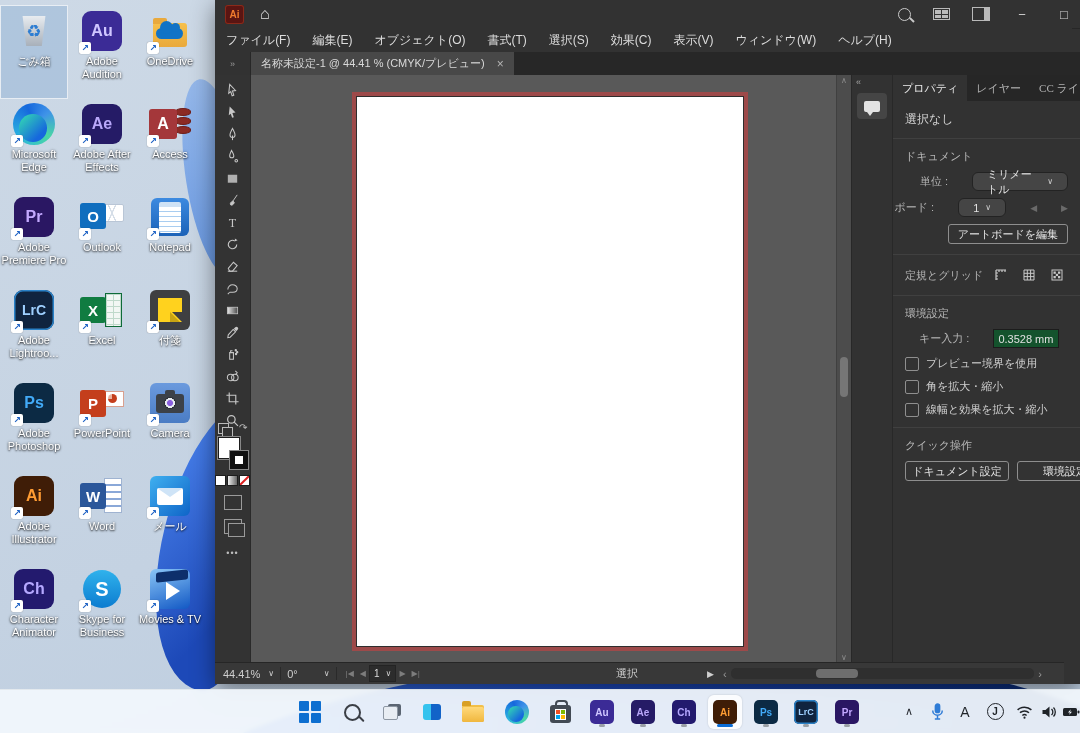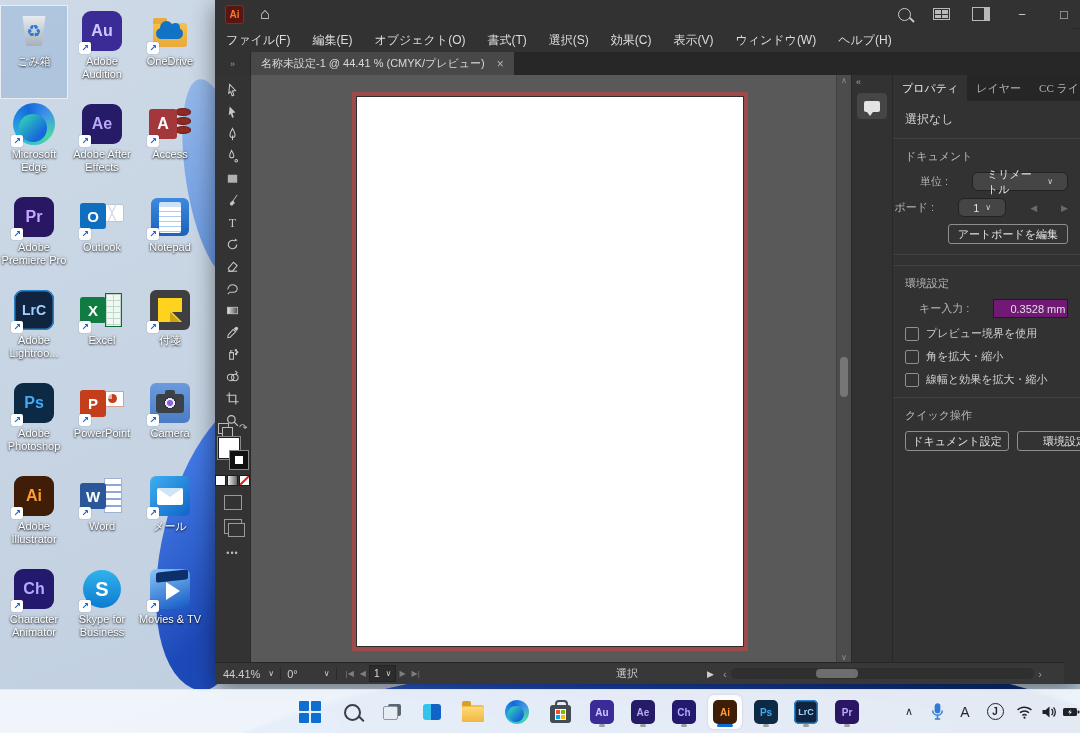--- a/index.html
+++ b/index.html
@@ -149,22 +149,22 @@
   .pselect{height:19px;background:#454545;border:1px solid #232323;border-radius:6px;display:flex;align-items:center;
     font-size:11px;color:#e2e2e2;padding:0 14px;gap:6px;justify-content:space-between;box-sizing:border-box;}
   .chev{color:#cfcfcf;font-size:8px;}
   .navarr{color:#6a6a6a;font-size:9px;}
   .pbtn{height:20px;background:#333333;border:1px solid #8e8e8e;border-radius:3px;color:#e3e3e3;font-size:11px;
     display:flex;align-items:center;justify-content:center;padding:0 9px;white-space:nowrap;box-sizing:border-box;}
   .iconrow{display:flex;align-items:center;justify-content:space-between;margin:8px 0;}
   .igroup{display:flex;gap:5px;}
   .ibtn{width:23px;height:20px;border-radius:2px;display:flex;align-items:center;justify-content:center;color:#c9c9c9;}
   .ibtn.on{background:#1e1e1e;color:#fff;}
-  .keyfield{height:17px;background:#701a75;border:1px solid #1c1c1c;color:#e0e0e0;font-size:11px;display:flex;align-items:center;
-    padding:0 16px;width:56px;overflow:hidden;white-space:nowrap;box-sizing:content-box;}
+  .keyfield{height:17px;background:#14532d;border:1px solid #1c1c1c;color:#e0e0e0;font-size:11px;display:flex;align-items:center;
+    padding:0 4px;width:56px;overflow:hidden;white-space:nowrap;box-sizing:content-box;}
   .chkrow{display:flex;align-items:center;gap:7px;margin:8px 0;}
   .chk{width:12px;height:12px;border:1px solid #8f8f8f;border-radius:2px;background:transparent;flex:none;}
   .chklbl{font-size:11px;color:#cfcfcf;white-space:nowrap;}
   .qbtns{display:flex;gap:8px;margin-top:6px;}
   
   #statusbar{position:absolute;left:0;bottom:0;right:16px;height:21px;background:#383838;border-top:1px solid #262626;
     display:flex;align-items:center;font-size:11px;color:#cfcfcf;}
   .sb{display:flex;align-items:center;}
   .sbsep{width:1px;height:13px;background:#2a2a2a;margin:0 6px;}
   .sbfield{height:15px;background:#2c2c2c;border:1px solid #242424;display:flex;align-items:center;gap:6px;padding:0 4px;font-size:10px;color:#ddd;}
@@ -583,20 +583,46 @@
             <span>1</span>
             <span class="chev">∨</span>
           </div>
           <span class="navarr">◀</span>
           <span class="navarr">▶</span>
         </div>
         <div class="prow">
           <div class="pbtn">アートボードを編集</div>
         </div>
         <hr class="sectionline">
+        <div class="iconrow">
+          <span class="plabel">定規とグリッド</span>
+          <div class="igroup">
+            <div class="ibtn">
+                <svg width="14" height="14" viewBox="0 0 14 14" fill="none" stroke="currentColor" stroke-width="1.2">
+                  <path d="M2 2 H12 M2 2 V12"></path>
+                  <path d="M5 2 v2 M8 2 v2 M11 2 v2 M2 5 h2 M2 8 h2 M2 11 h2"></path>
+                </svg>
+              </div>
+            <div class="ibtn">
+                <svg width="14" height="14" viewBox="0 0 14 14" fill="none" stroke="currentColor" stroke-width="1">
+                  <path d="M2 2 H12 V12 H2 Z M2 5.3 H12 M2 8.6 H12 M5.3 2 V12 M8.6 2 V12"></path>
+                </svg>
+              </div>
+            <div class="ibtn">
+                <svg width="14" height="14" viewBox="0 0 14 14" fill="currentColor">
+                  <rect x="2" y="2" width="10" height="10" fill="none" stroke="currentColor"></rect>
+                  <rect x="3.5" y="3.5" width="2.3" height="2.3"></rect>
+                  <rect x="8" y="3.5" width="2.3" height="2.3"></rect>
+                  <rect x="5.8" y="5.8" width="2.3" height="2.3"></rect>
+                  <rect x="3.5" y="8" width="2.3" height="2.3"></rect>
+                  <rect x="8" y="8" width="2.3" height="2.3"></rect>
+                </svg>
+              </div>
+          </div>
+        </div>
         <hr class="sectionline">
         <div class="phead">環境設定</div>
         <div class="prow" style="justify-content:flex-start;padding-left:14px">
           <span class="plabel">キー入力 :</span>
           <div class="keyfield">0.3528 mm</div>
         </div>
         <div class="chkrow">
           <span class="chk"></span>
           <span class="chklbl">プレビュー境界を使用</span>
         </div>

